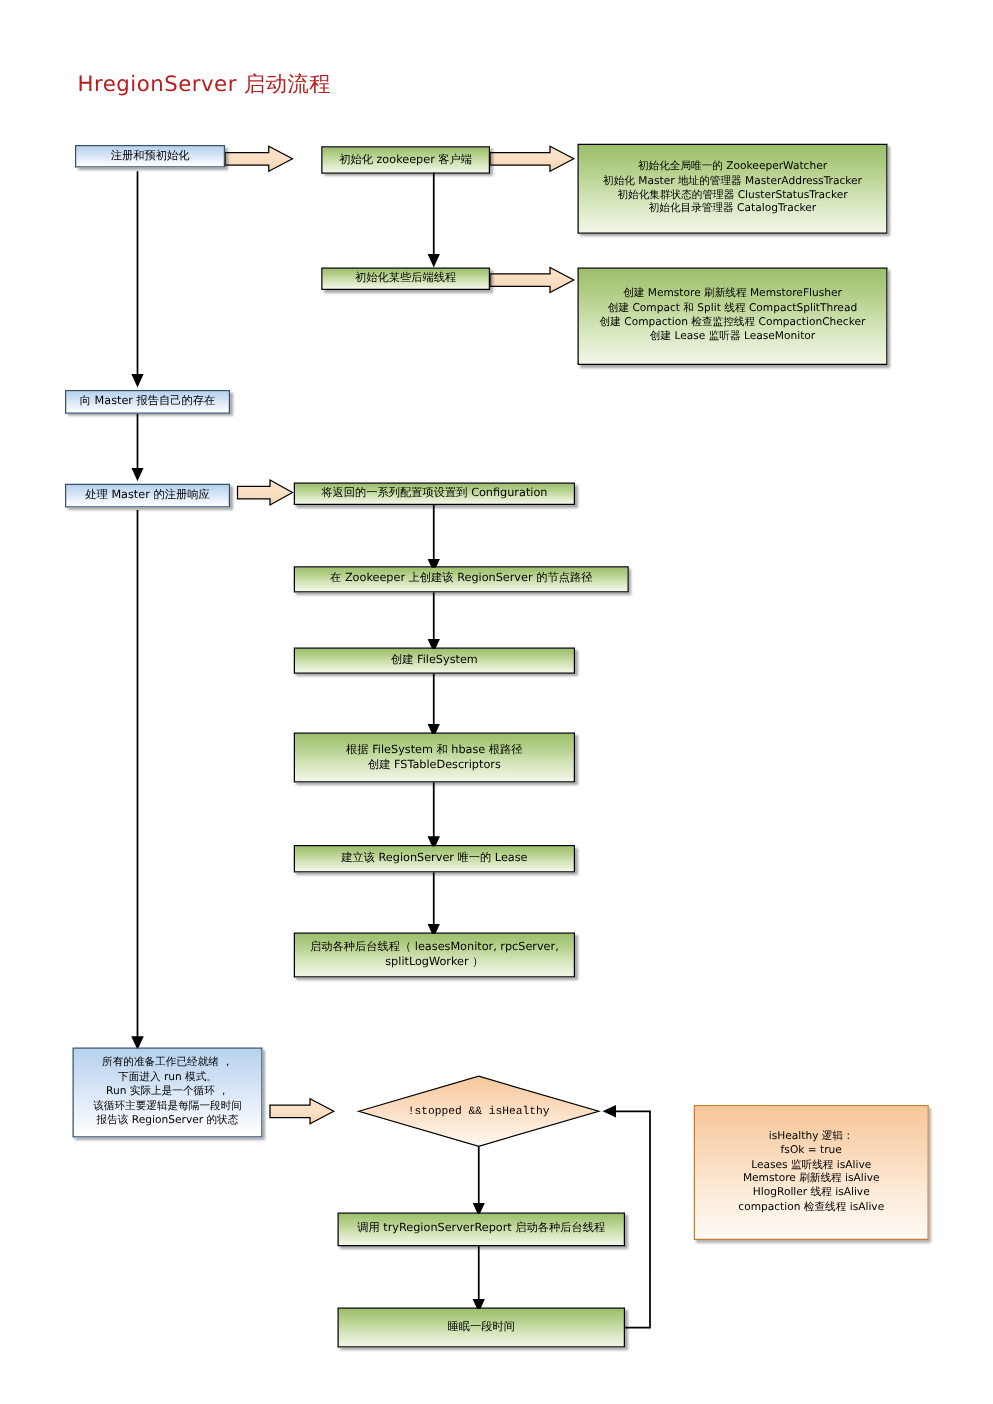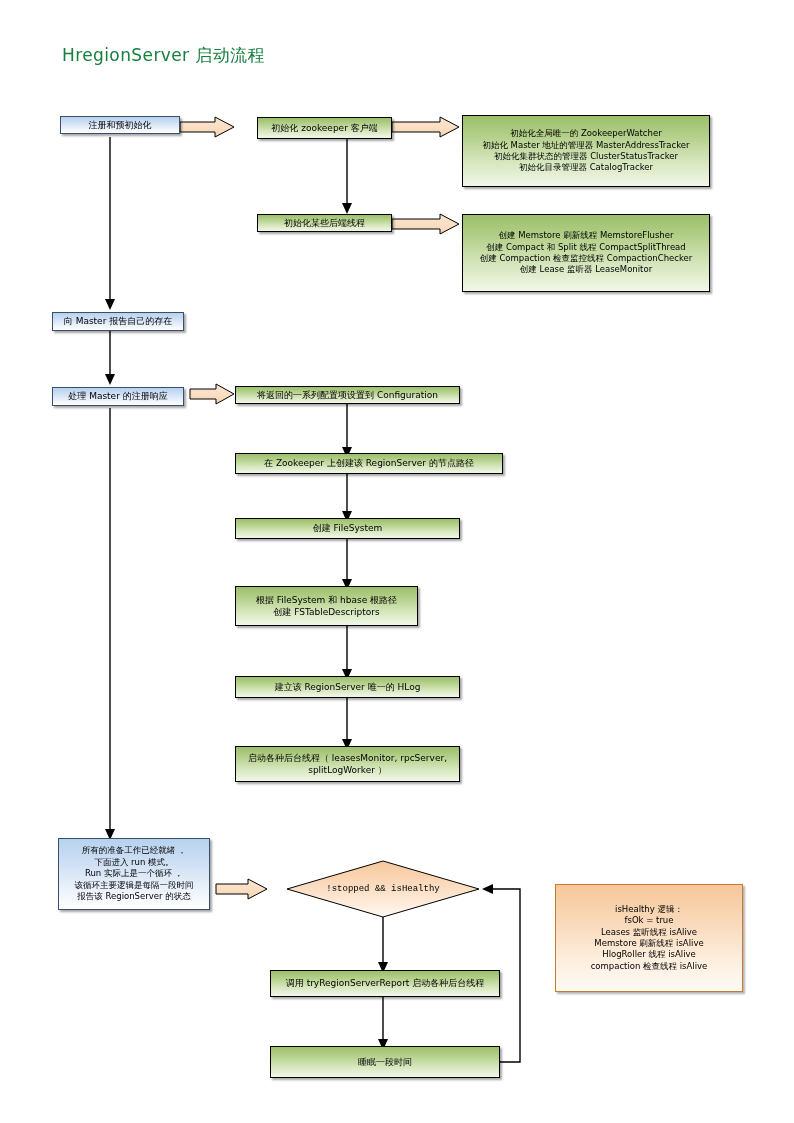--- a/index.html
+++ b/index.html
@@ -28,23 +28,23 @@
     justify-content: center;
     text-align: center;
     color: #000000;
     line-height: 1.35;
     white-space: pre-line;
   }
   
   .title {
     position: absolute;
     left: 62px;
-    top: 44px;
+    top: 56px;
     font-size: 17px;
-    color: #15803d;
+    color: #b91c1c;
     letter-spacing: 0.4px;
     white-space: nowrap;
   }
   
   .box-blue {
     background: linear-gradient(180deg, #b7d2ee 0%, #cfe0f4 35%, #eaf1fb 70%, #ffffff 100%);
     border: 1px solid #36506e;
     box-shadow: 2px 2px 2px rgba(0,0,0,0.35);
     font-size: 9px;
   }
@@ -193,24 +193,24 @@
   <div class="node box-blue" style="left:52px;  top:312px; width:132px; height:19px;">向 Master 报告自己的存在</div>
 
   <div class="node box-blue" style="left:52px;  top:387px; width:132px; height:19px;">处理 Master 的注册响应</div>
 
   <div class="node box-green" style="left:235px; top:386px; width:225px; height:18px;">将返回的一系列配置项设置到 Configuration</div>
 
   <div class="node box-green" style="left:235px; top:453px; width:268px; height:21px;">在 Zookeeper 上创建该 RegionServer 的节点路径</div>
 
   <div class="node box-green" style="left:235px; top:518px; width:225px; height:21px;">创建 FileSystem</div>
 
-  <div class="node box-green" style="left:235px; top:586px; width:183px; height:40px;">根据 FileSystem 和 hbase 根路径
+  <div class="node box-green" style="left:235px; top:586px; width:225px; height:40px;">根据 FileSystem 和 hbase 根路径
 创建 FSTableDescriptors</div>
 
-  <div class="node box-green" style="left:235px; top:676px; width:225px; height:22px;">建立该 RegionServer 唯一的 HLog</div>
+  <div class="node box-green" style="left:235px; top:676px; width:225px; height:22px;">建立该 RegionServer 唯一的 Lease</div>
 
   <div class="node box-green" style="left:235px; top:746px; width:225px; height:36px;">启动各种后台线程（ leasesMonitor, rpcServer,
 splitLogWorker ）</div>
 
   <div class="node box-blue" style="left:58px;  top:838px; width:152px; height:72px; font-size:8.5px;">所有的准备工作已经就绪 ，
 下面进入 run 模式。
 Run 实际上是一个循环 ，
 该循环主要逻辑是每隔一段时间
 报告该 RegionServer 的状态</div>
 

